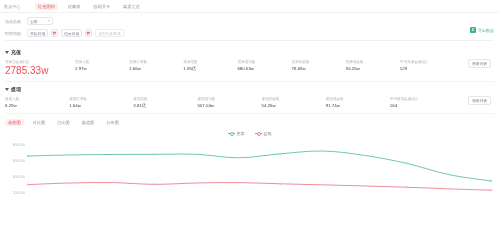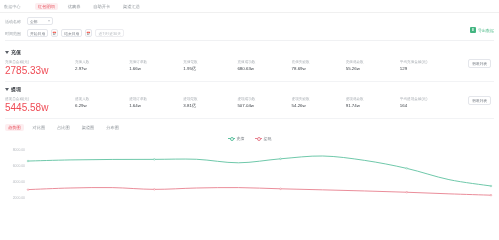--- a/index.html
+++ b/index.html
@@ -216,26 +216,20 @@
       </div>
     </div>
   </div>
 
   <div class="gsection">
     <div class="ghead">
       <span class="tri"></span>
       <span class="gtitle">提现</span>
     </div>
     <div class="metricrow">
-      <div class="mcell lead">
-        <div>
-          <div class="mlabel">提现总金额(元)</div>
-          <div class="mval big">5445.58w</div>
-        </div>
-      </div>
       <div class="mcell">
         <div class="mlabel">提现人数</div>
         <div class="mval">6.29w</div>
       </div>
       <div class="mcell">
         <div class="mlabel">提现订单数</div>
         <div class="mval">1.64w</div>
       </div>
       <div class="mcell">
         <div class="mlabel">提现笔数</div>

